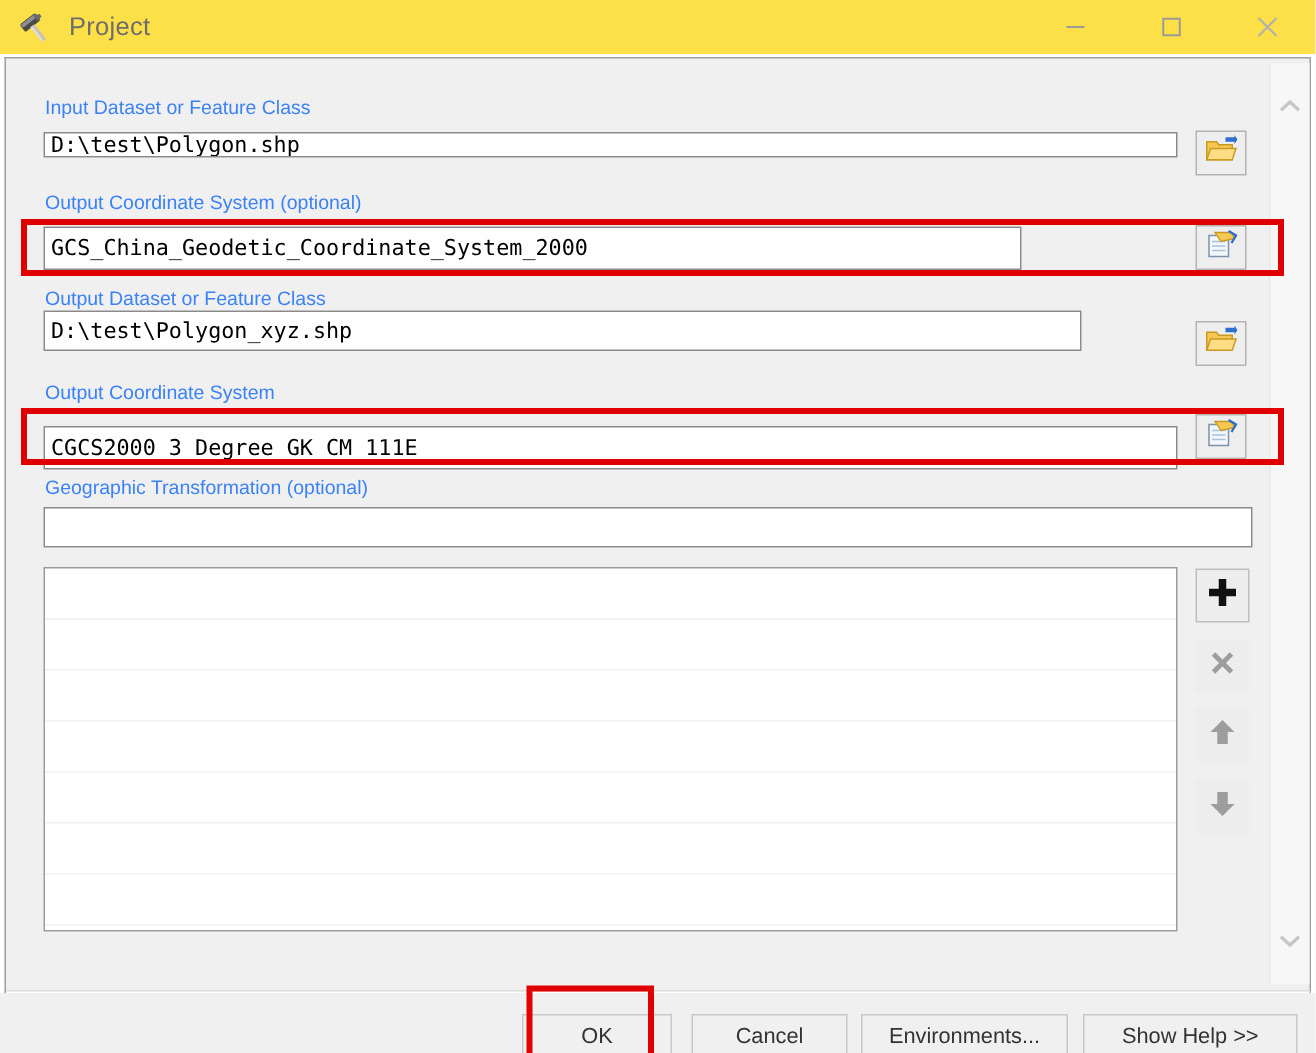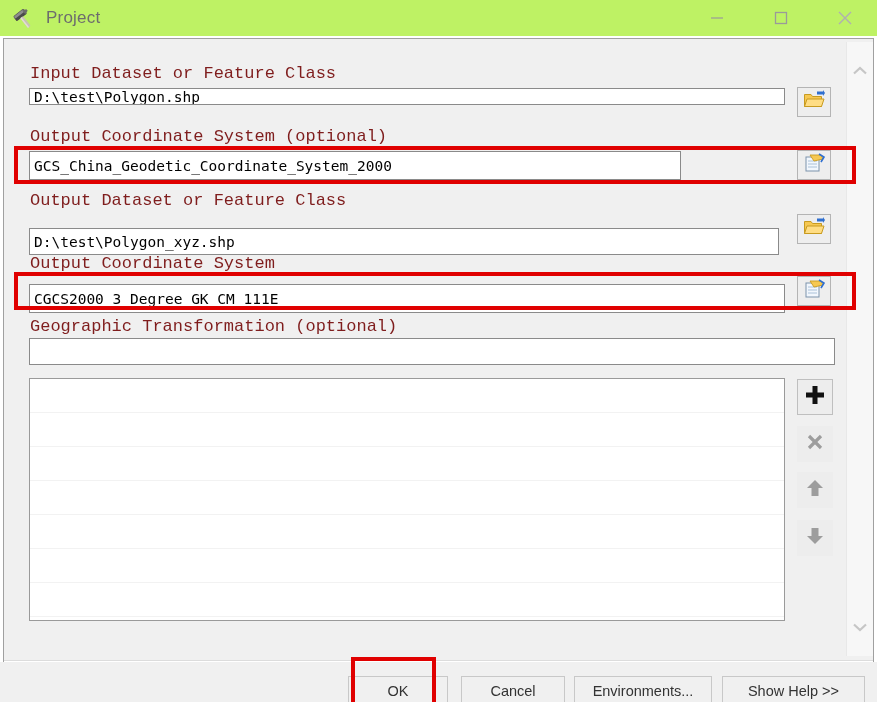--- a/index.html
+++ b/index.html
@@ -13,21 +13,21 @@
     font-family: "Liberation Sans", sans-serif;
     overflow: hidden;
     position: relative;
   }
 
   
   .titlebar {
     position: absolute;
     left: 0; top: 0;
     width: 877px; height: 36px;
-    background: #bef264;
+    background: #fde047;
     display: flex;
     align-items: center;
   }
   .title-icon {
     width: 26px; height: 26px;
     margin-left: 12px;
     position: relative;
     flex: none;
   }
   .title-text {
@@ -85,23 +85,23 @@
     display: flex;
     align-items: center;
     justify-content: center;
   }
   .scroll-arrow.up { top: 14px; }
   .scroll-arrow.down { bottom: 14px; }
 
   
   .field-label {
     position: absolute;
-    font-family: Liberation Mono, monospace;
-    font-size: 17px;
-    color: #7f1d1d;
+    font-family: Liberation Sans, sans-serif;
+    font-size: 13px;
+    color: #3b82f6;
     white-space: nowrap;
     letter-spacing: 0px;
   }
   .text-input {
     position: absolute;
     background: #ffffff;
     border: 1px solid #8a8a8a;
     box-sizing: border-box;
     font-family: "DejaVu Sans Mono", "Liberation Mono", monospace;
     font-size: 14.5px;
@@ -264,21 +264,21 @@
       <line x1="5" y1="11" x2="14" y2="11" stroke="#aac1d8" stroke-width="1"></line>
       <line x1="5" y1="14" x2="14" y2="14" stroke="#aac1d8" stroke-width="1"></line>
       <path d="M7 2 L18 2 L20 6 L11 8 Z" fill="#f6c852" stroke="#c89b20" stroke-width="0.9"></path>
       <path d="M16 1 L21 4 L18 9" fill="none" stroke="#2f6fd0" stroke-width="1.6"></path>
     </svg>
   </span>
 </div>
 <div class="annot" style="left: 14px; top: 146px; width: 842px; height: 38px; border-color: rgb(224, 0, 0);"></div>
 
 <div class="field-label" style="left:30px; top:191px;">Output Dataset or Feature Class</div>
-<div class="text-input" style="left:29px; top:228px; width:750px; height:27px;">D:\test\Polygon_xyz.shp</div>
+<div class="text-input" style="left:29px; top:207px; width:692px; height:27px;">D:\test\Polygon_xyz.shp</div>
 <div class="browse-btn" style="left:797px; top:214px;">
   <span>
     <svg width="22" height="20" viewBox="0 0 22 20">
       <path d="M1.5 4.5 L1.5 16.5 L18.5 16.5 L18.5 6.5 L9.5 6.5 L8 4.5 Z" fill="#f6c852" stroke="#c89b20" stroke-width="1"></path>
       <path d="M4 9 L21 9 L18.5 16.5 L1.5 16.5 Z" fill="#ffdd84" stroke="#c89b20" stroke-width="1"></path>
       <path d="M14 1.5 L20 1.5 L20 0 L22 3 L20 6 L20 4.5 L14 4.5 Z" fill="#2f6fd0"></path>
     </svg>
   </span>
 </div>
 

